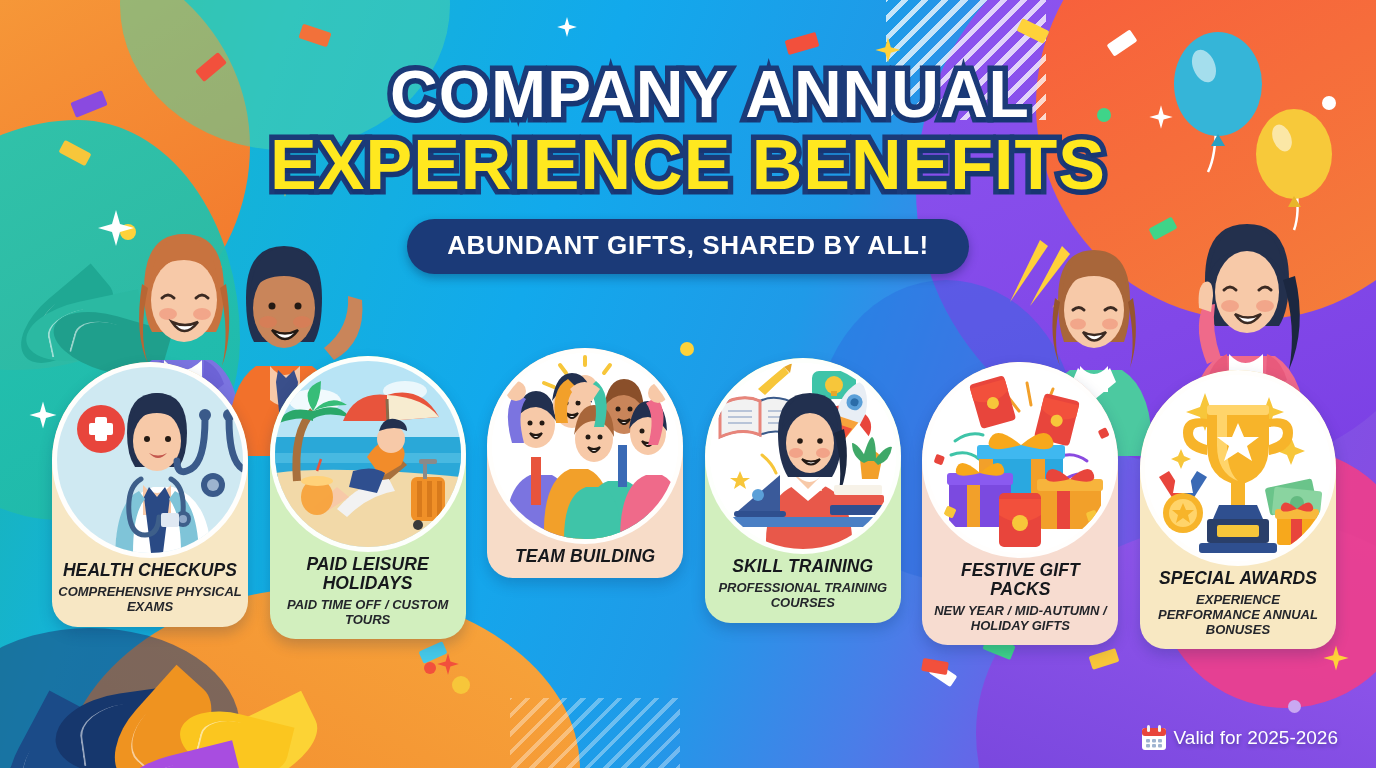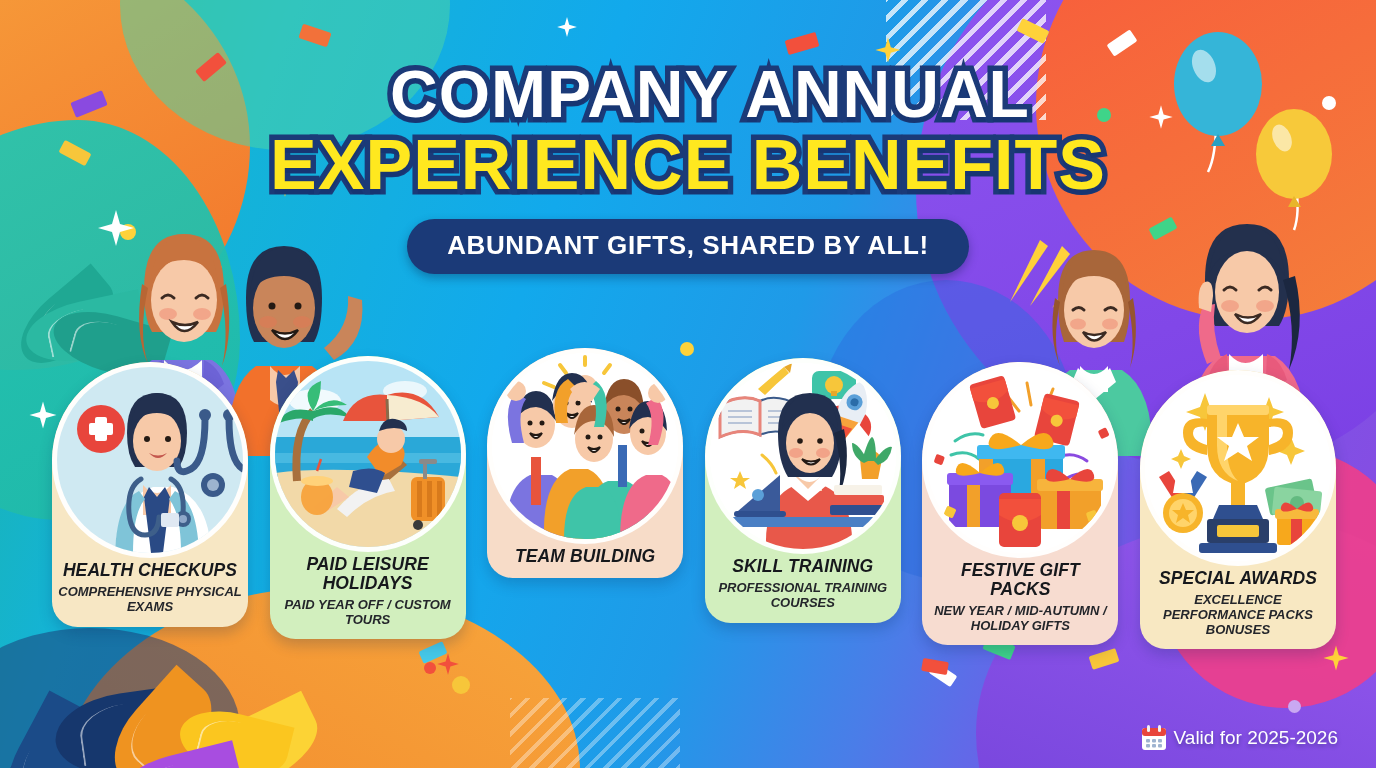--- a/index.html
+++ b/index.html
@@ -496,21 +496,21 @@
           <rect x="148" y="100" width="4" height="18" fill="#8a8a8a"></rect>
           <rect x="144" y="98" width="18" height="5" rx="2" fill="#8a8a8a"></rect>
           <circle cx="143" cy="164" r="5" fill="#3a3a3a"></circle>
           <circle cx="164" cy="164" r="5" fill="#3a3a3a"></circle>
           <ellipse cx="42" cy="136" rx="16" ry="18" fill="#f7a33c" opacity=".95"></ellipse>
           <ellipse cx="42" cy="120" rx="16" ry="5" fill="#ffd27a"></ellipse>
           <path d="M42 110 l4 -12" stroke="#e8543c" stroke-width="2.5"></path>
         </svg>
       </div>
       <div class="card-title">PAID LEISURE HOLIDAYS</div>
-      <div class="card-desc">PAID YEAR OFF / CUSTOM TOURS</div>
+      <div class="card-desc">PAID TIME OFF / CUSTOM TOURS</div>
     </div>
 
     <div class="card" style="background:#f7dcc8;margin-top:8px;">
       <div class="card-img">
         <svg viewBox="0 0 186 186">
           <rect width="186" height="186" fill="#ffffff"></rect>
           <g stroke="#f7c63a" stroke-width="4" stroke-linecap="round">
             <path d="M93 12 l0 -8"></path>
               <path d="M74 20 l-6 -8"></path>
               <path d="M112 20 l6 -8"></path>
@@ -728,21 +728,21 @@
           <g transform="translate(132,130)">
             <rect x="0" y="10" width="40" height="30" rx="3" fill="#f7a81c"></rect>
             <rect x="14" y="10" width="11" height="30" fill="#e8453c"></rect>
             <rect x="-2" y="4" width="44" height="10" rx="3" fill="#f7b93c"></rect>
             <path d="M20 4 q-13 -12 -16 -2 q-2 8 16 2z" fill="#e8453c"></path>
             <path d="M20 4 q13 -12 16 -2 q2 8 -16 2z" fill="#e8453c"></path>
           </g>
         </svg>
       </div>
       <div class="card-title">SPECIAL AWARDS</div>
-      <div class="card-desc">EXCELLENCE PERFORMANCE PACKS BONUSES</div>
+      <div class="card-desc">EXPERIENCE PERFORMANCE ANNUAL BONUSES</div>
     </div>
 
   </div>
 
 
   <div class="valid-badge">
     <svg class="cal-icon" viewBox="0 0 28 28">
       <rect x="2" y="4" width="24" height="22" rx="3" fill="#ffffff"></rect>
       <rect x="2" y="4" width="24" height="8" rx="3" fill="#e8453c"></rect>
       <rect x="7" y="1" width="3" height="7" rx="1.5" fill="#f2f2f2"></rect>

